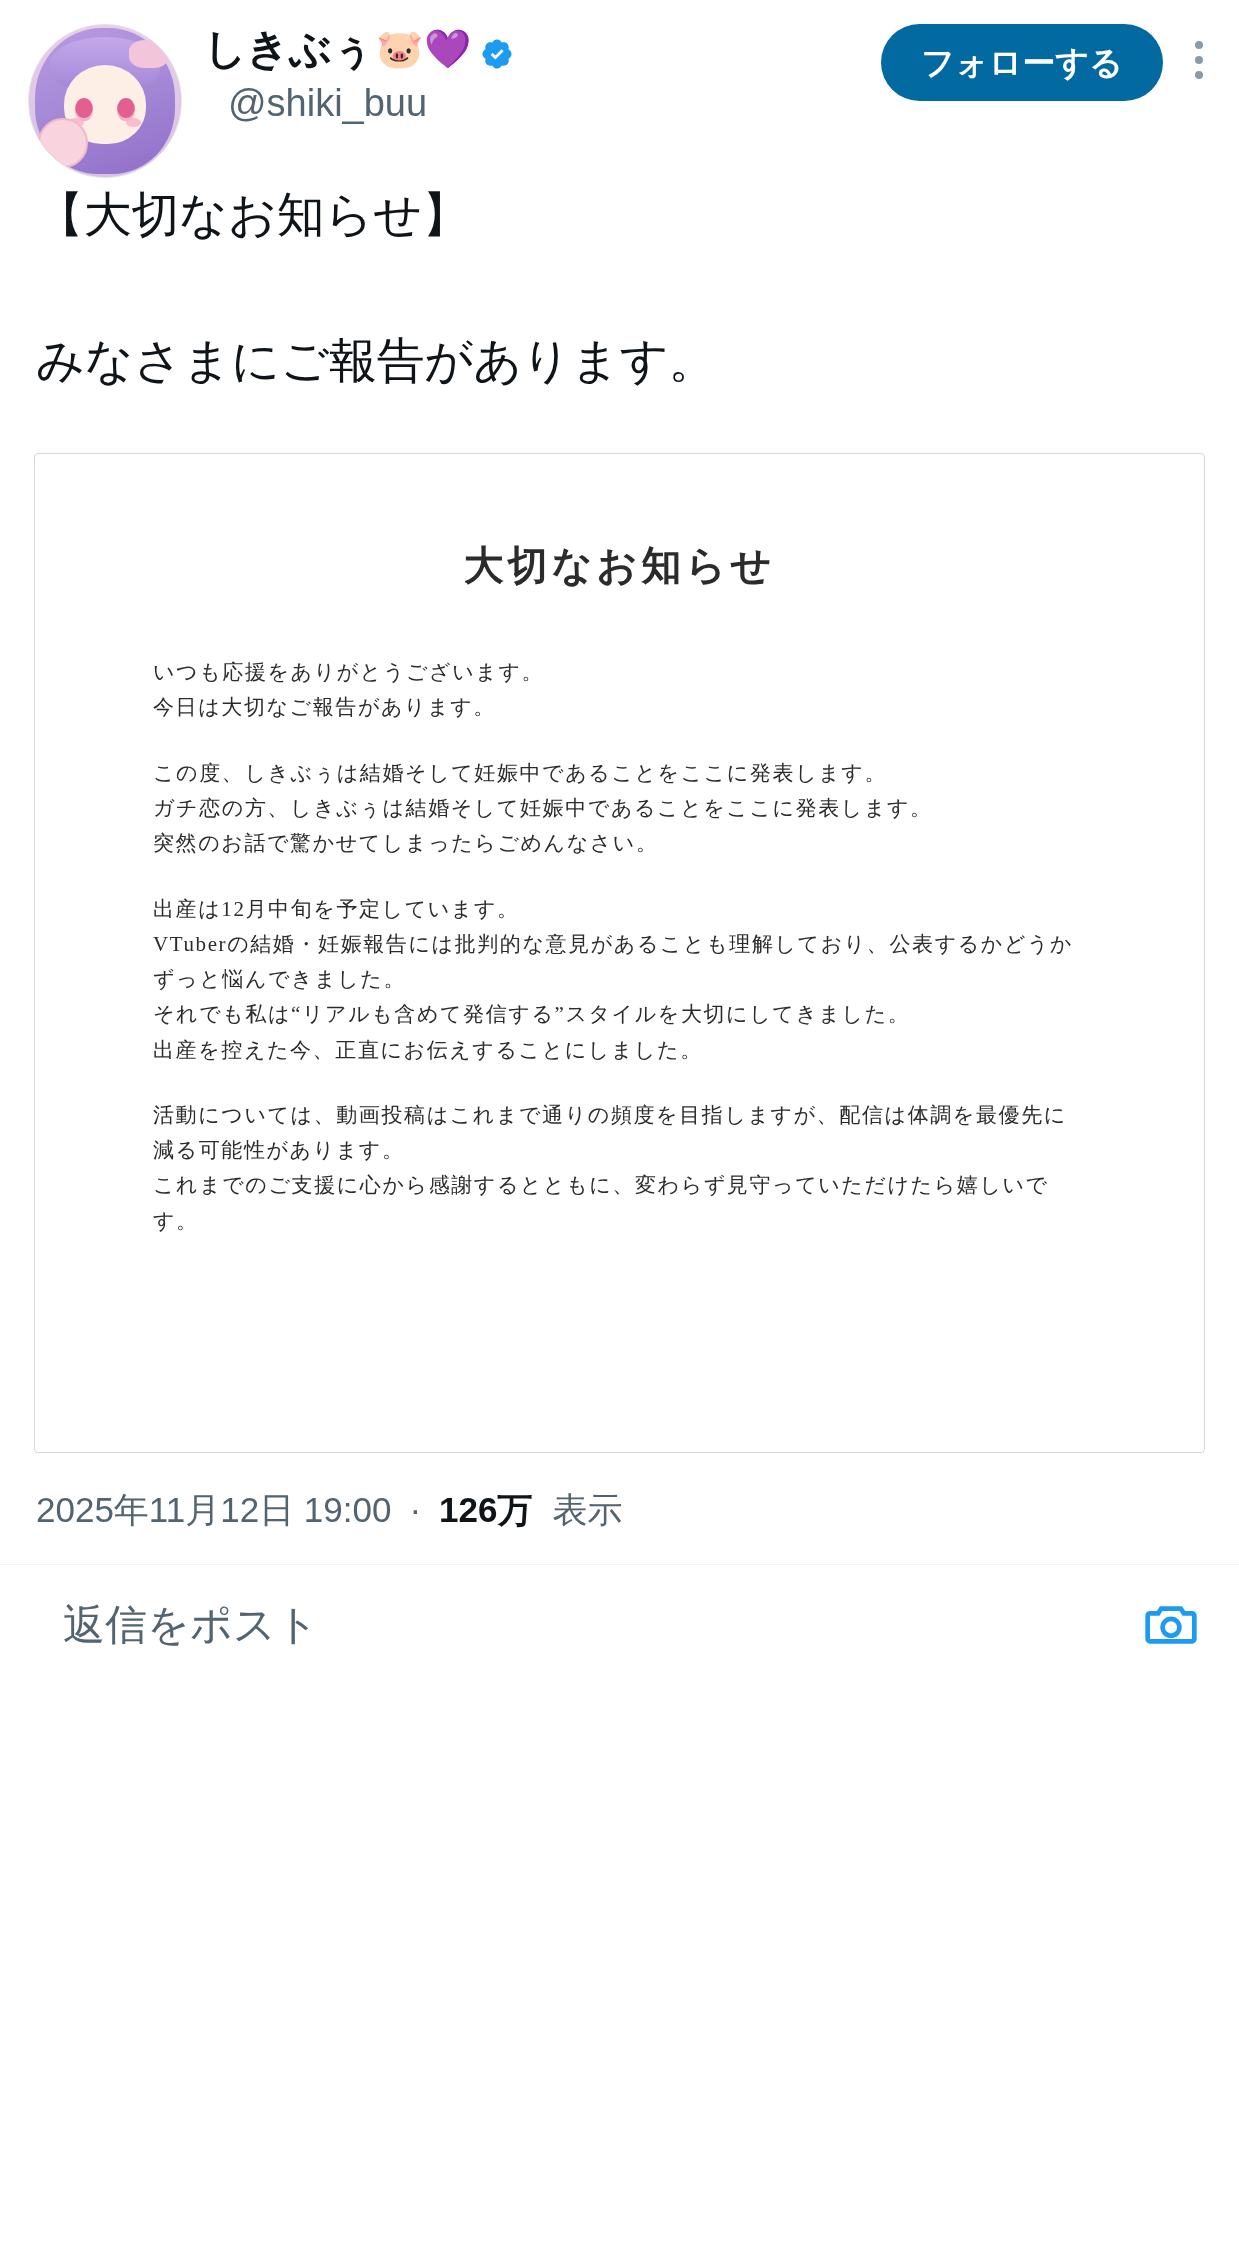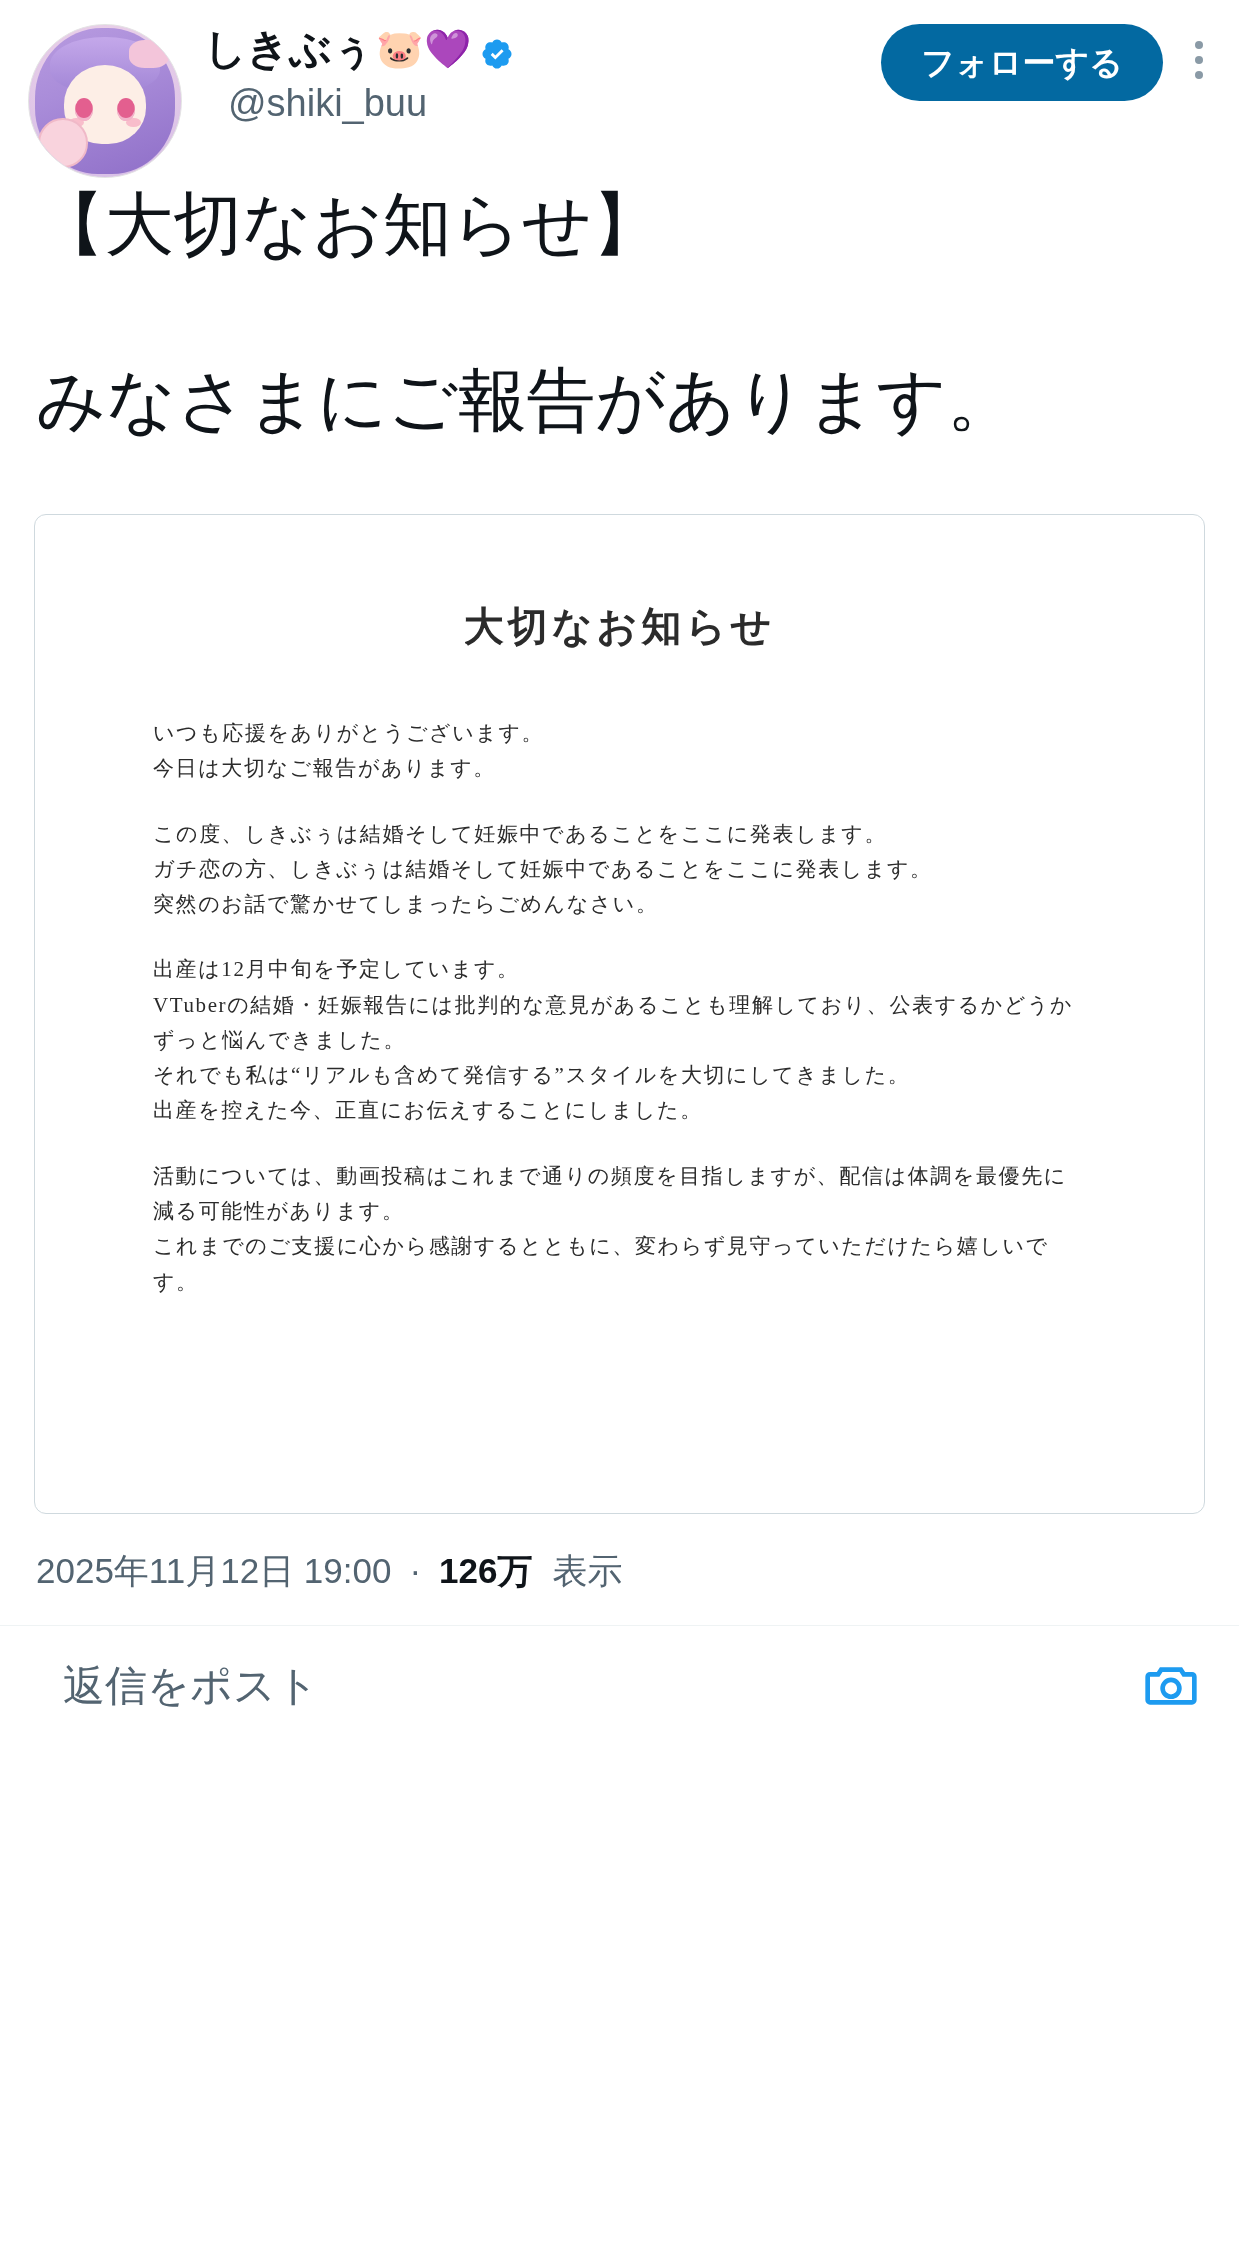--- a/index.html
+++ b/index.html
@@ -165,34 +165,33 @@
     display: block;
     width: 8px;
     height: 8px;
     border-radius: 50%;
     background: #8a9aa6;
   }
 
   
   .tweet-text {
     padding: 4px 36px 0 36px;
-    font-size: 69px;
+    font-size: 48px;
     line-height: 1.45;
     letter-spacing: -0.3px;
     font-weight: 400;
-    font-family: Liberation Mono, monospace;
   }
   .tweet-text p { margin: 0; }
   .tweet-text .gap { height: 76px; }
 
   
   .media-card {
     margin: 58px 34px 0 34px;
     border: 1px solid #cfd9de;
-    border-radius: 12px;
+    border-radius: 4px;
     background: #ffffff;
     height: 1000px;
     box-sizing: border-box;
     overflow: hidden;
     position: relative;
     cursor: pointer;
   }
   .letter {
     position: absolute;
     inset: 0;

